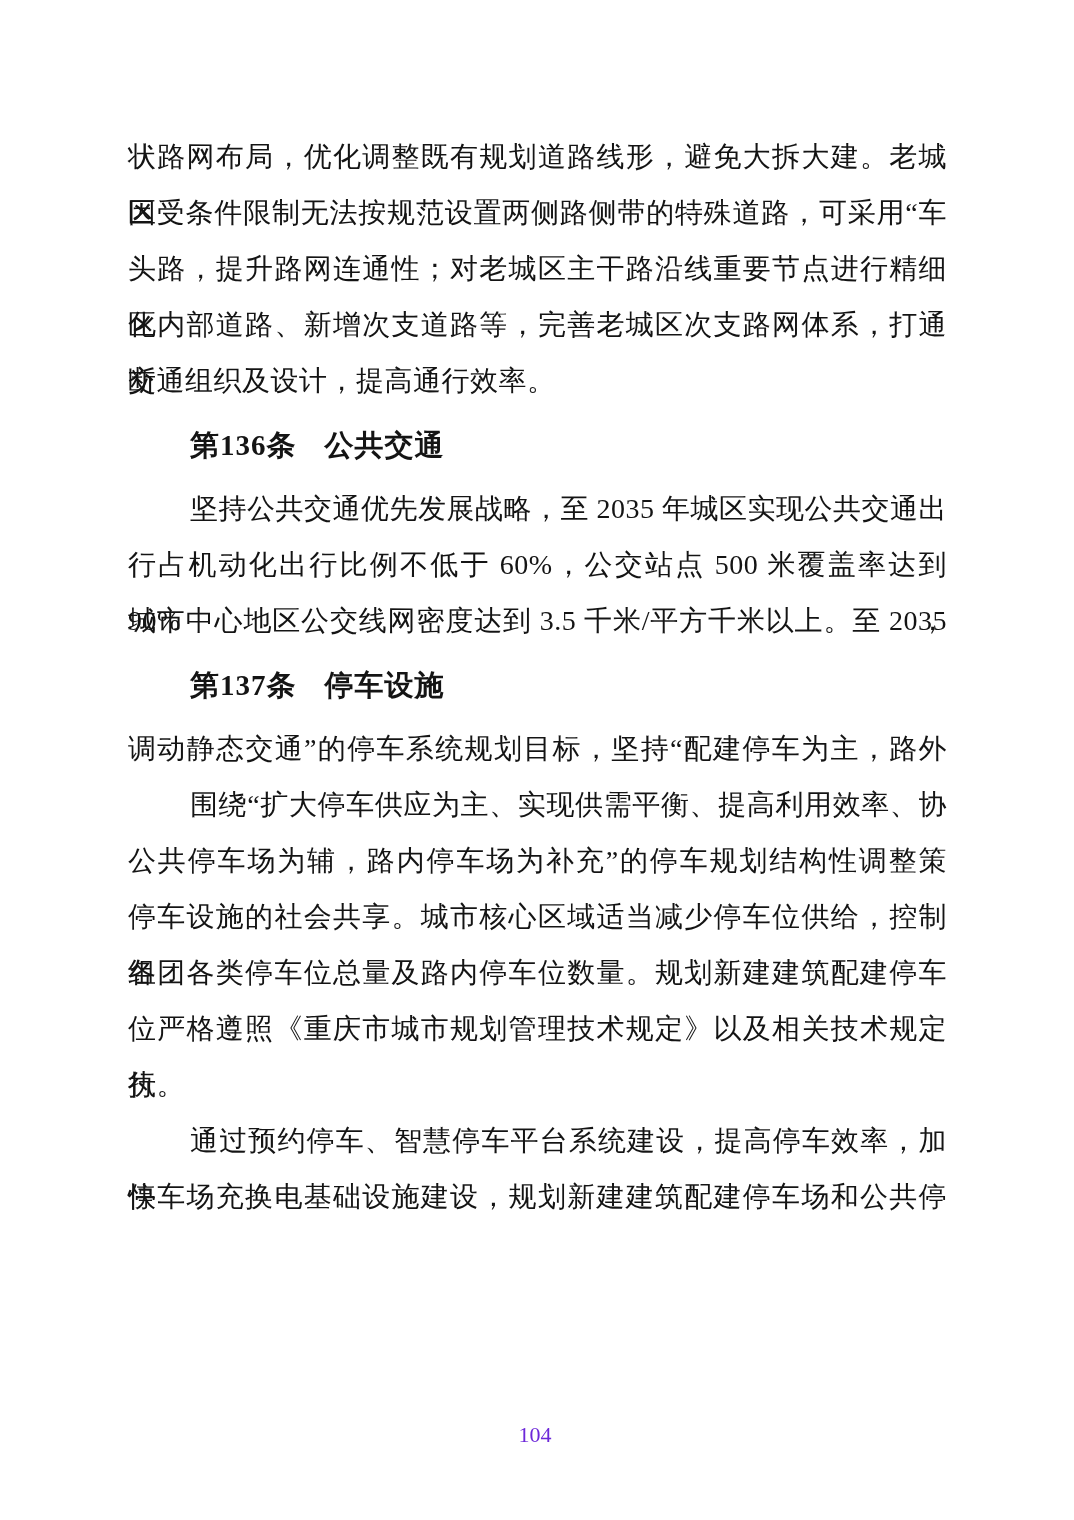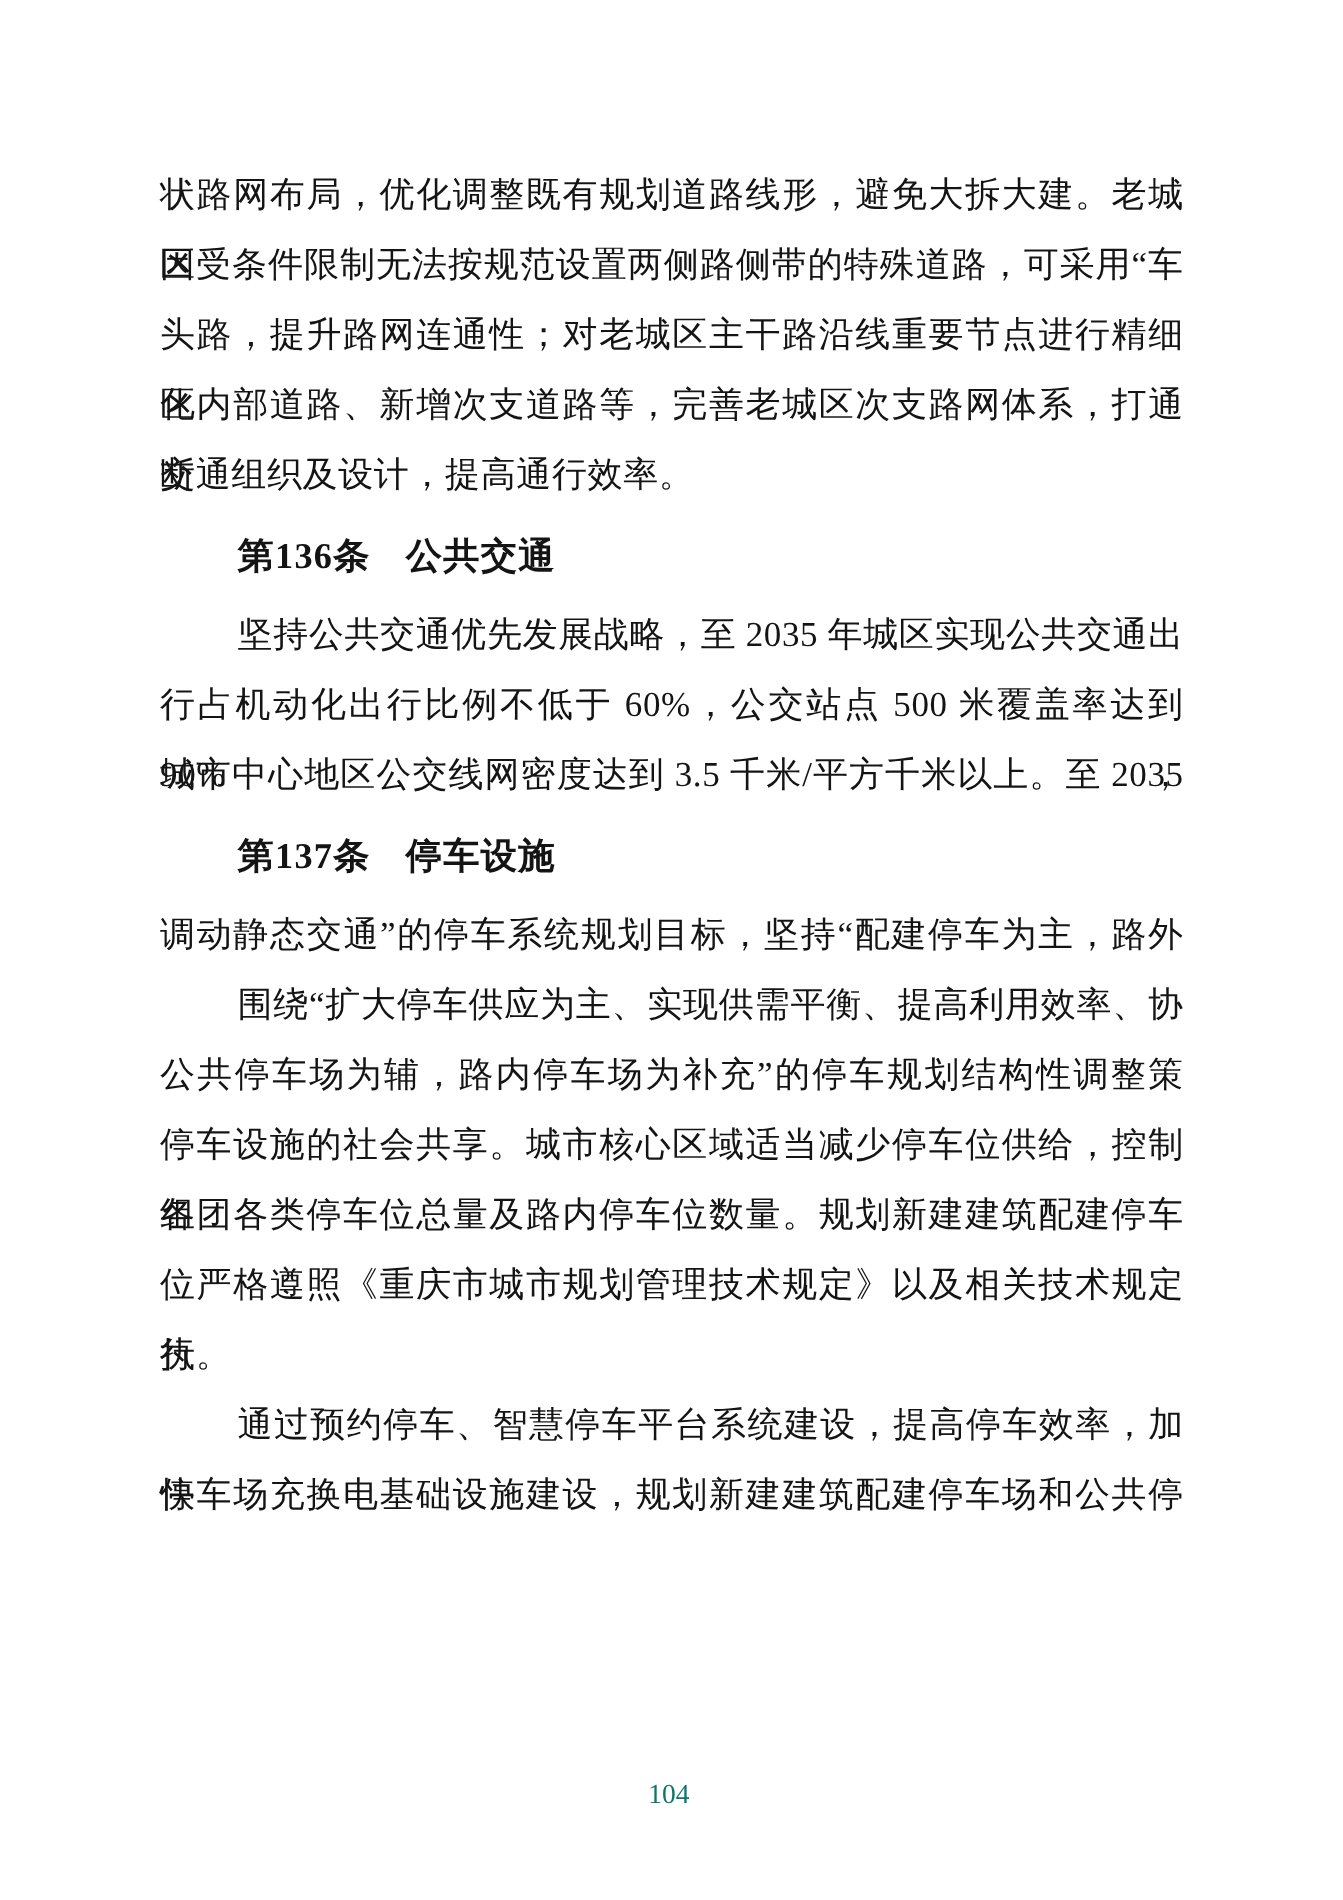--- a/index.html
+++ b/index.html
@@ -51,21 +51,21 @@
   .heading .heading-title {
     margin-left: 28px;
   }
   .footer {
     position: absolute;
     left: 0;
     right: 4px;
     top: 1422px;
     text-align: center;
     font-size: 22px;
-    color: #0f766e;
+    color: #6d28d9;
     font-family: "Liberation Serif", serif;
   }
 </style>
 </head>
 <body>
 
 <div class="page">
   <main class="content">
       <div class="line">状路网布局，优化调整既有规划道路线形，避免大拆大建。老城区</div>
       <div class="line">因受条件限制无法按规范设置两侧路侧带的特殊道路，可采用“车</div>

